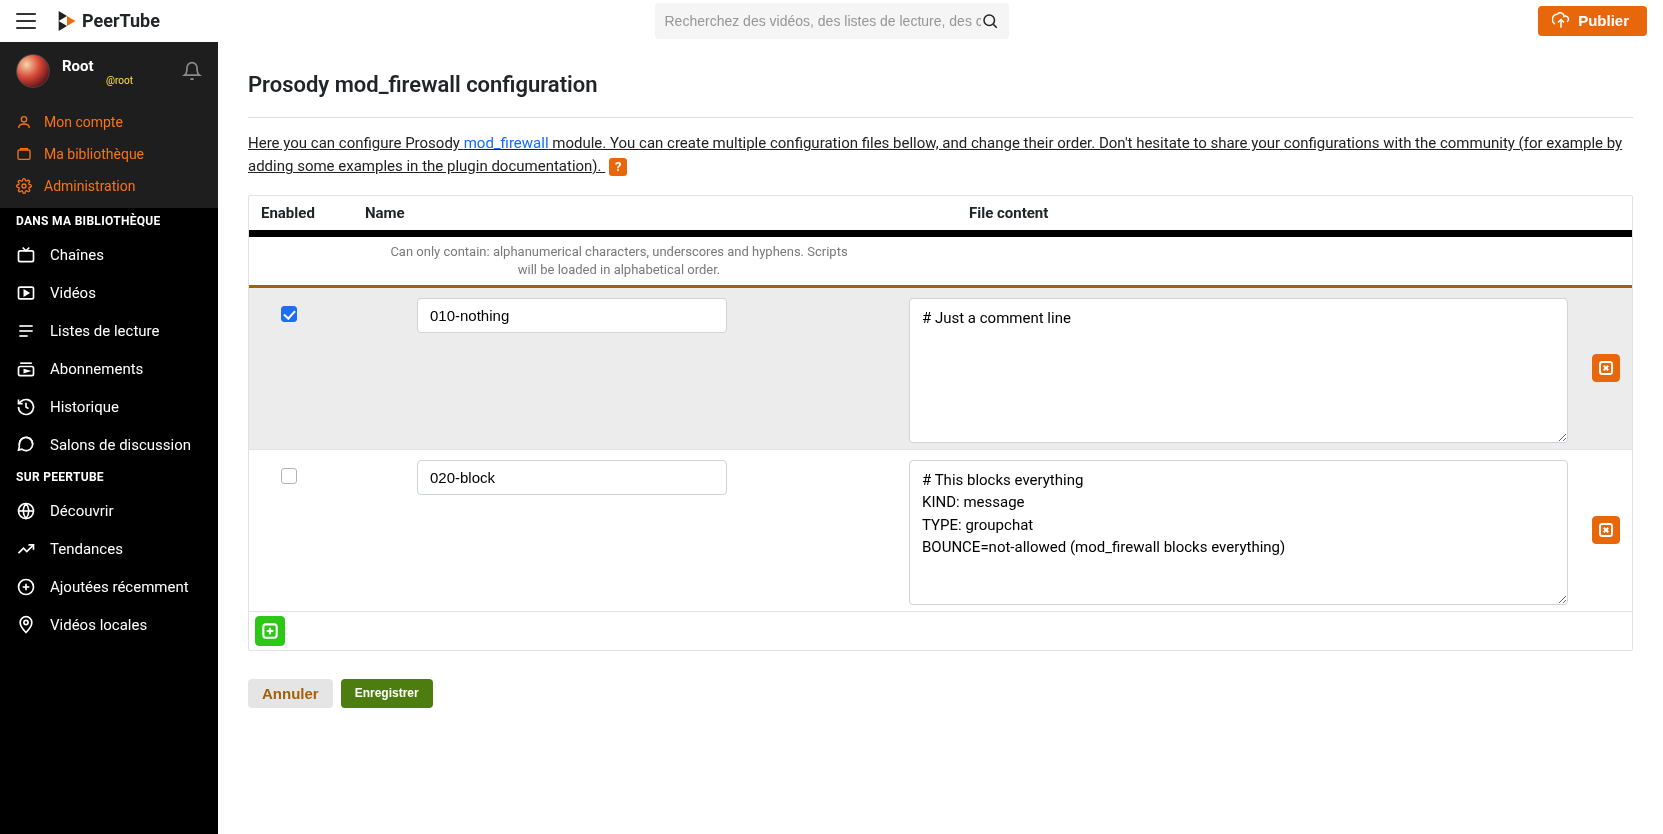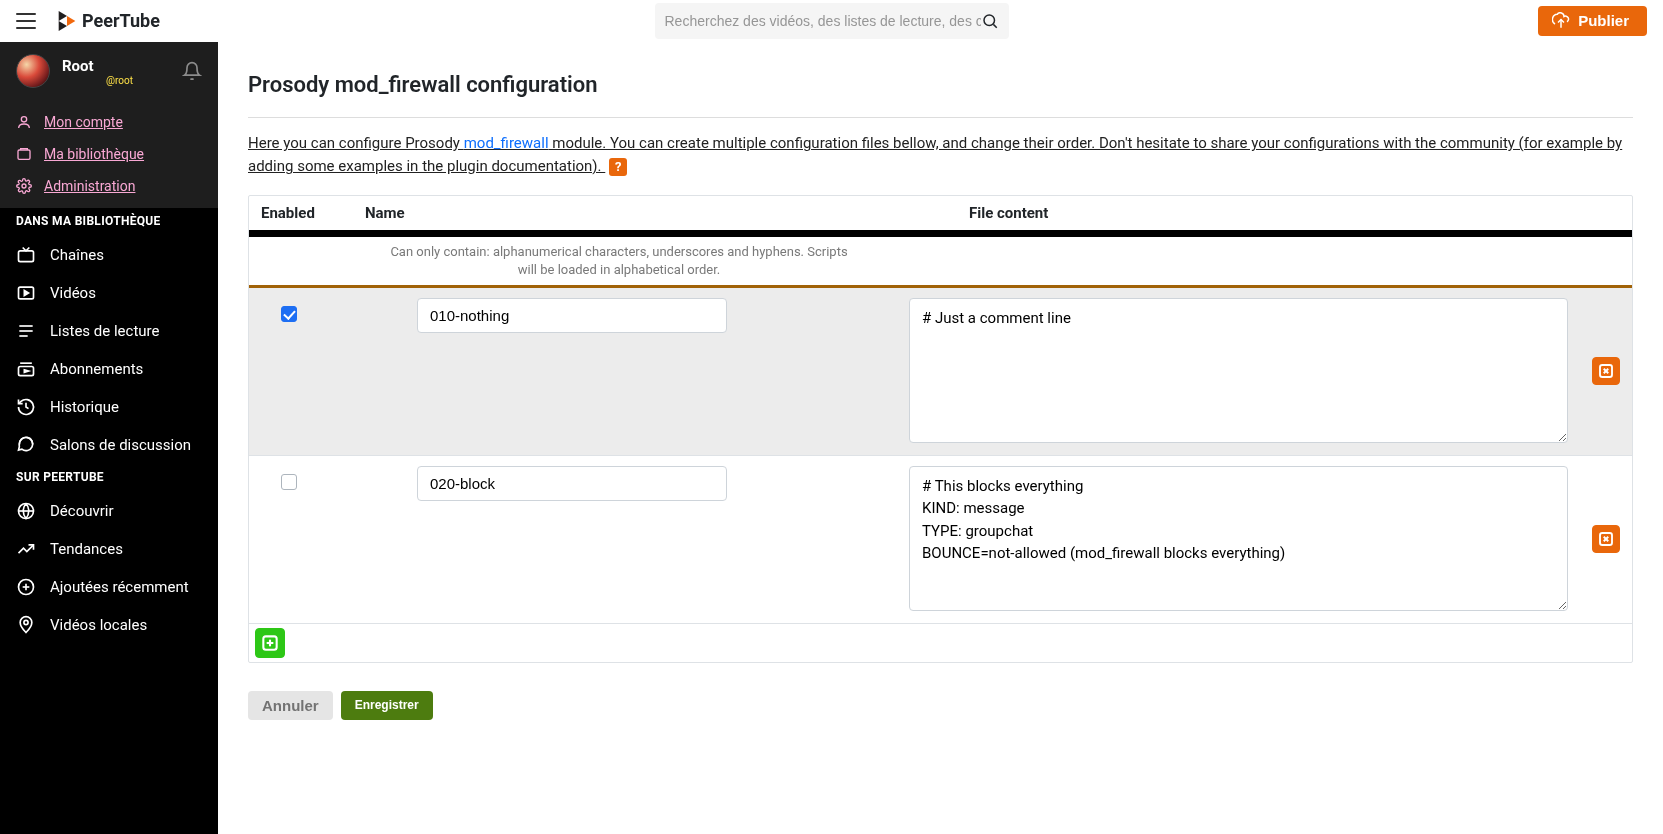--- a/index.html
+++ b/index.html
@@ -86,23 +86,22 @@
   .user-text { flex:1; }
   .user-name { font-weight:700; font-size:15px; }
   .user-handle { font-size:10px; color:#fde047;margin-left:44px; }
   .bell-icon { width:20px; height:20px; color:#8c8c8c; cursor:pointer; }
 
   .acct-menu { background:#1e1e1e; padding:6px 0 6px 0; }
   .acct-item {
     display:flex; align-items:center; gap:12px;
     padding:8px 16px;
     font-size:14px;
-    color:#f9a8d4;
-    cursor:pointer;
-    text-decoration:underline;
+    color:#f97316;
+    cursor:pointer;
   }
   .acct-item svg { width:16px; height:16px; flex-shrink:0; }
 
   .sidebar h3 {
     font-size:12px;
     font-weight:700;
     color:#fff;
     padding:6px 16px 8px 16px;
     letter-spacing:0.3px;
   }
@@ -162,21 +161,21 @@
   .data-row {
     display:flex;
     border-bottom:1px solid #dee2e6;
     align-items:stretch;
   }
   .data-row:last-child { border-bottom:none; }
   .data-row.enabled-bg { background:#ececec; }
   .data-row .col-enabled { display:flex; justify-content:center; padding-top:18px; }
   .data-row .col-name { padding:10px 12px 10px 0; }
   .data-row .col-name-inner { padding-left:88px; }
-  .data-row .col-content { padding:10px 12px 8px 0; }
+  .data-row .col-content { padding:10px 12px 2px 0; }
   .data-row .col-actions { display:flex; align-items:center; justify-content:center; }
 
   .chk {
     width:16px; height:16px;
     border:1px solid #adb5bd;
     border-radius:3px;
     background:#fff;
     appearance:none;
     cursor:pointer;
     position:relative;
@@ -235,21 +234,21 @@
     border-radius:4px;
     display:flex; align-items:center; justify-content:center;
     cursor:pointer;
     color:#fff;
   }
   .add-btn svg { width:20px; height:20px; }
 
   .form-actions { margin-top:28px; display:flex; gap:8px; }
   .btn-cancel {
     background:#e5e5e5;
-    color:#737373;
+    color:#a16207;
     border:none;
     border-radius:4px;
     padding:6px 14px;
     font-size:15px;
     font-weight:600;
     cursor:pointer;
   }
   .btn-save {
     background:#4d7c0f;
     color:#fff;

